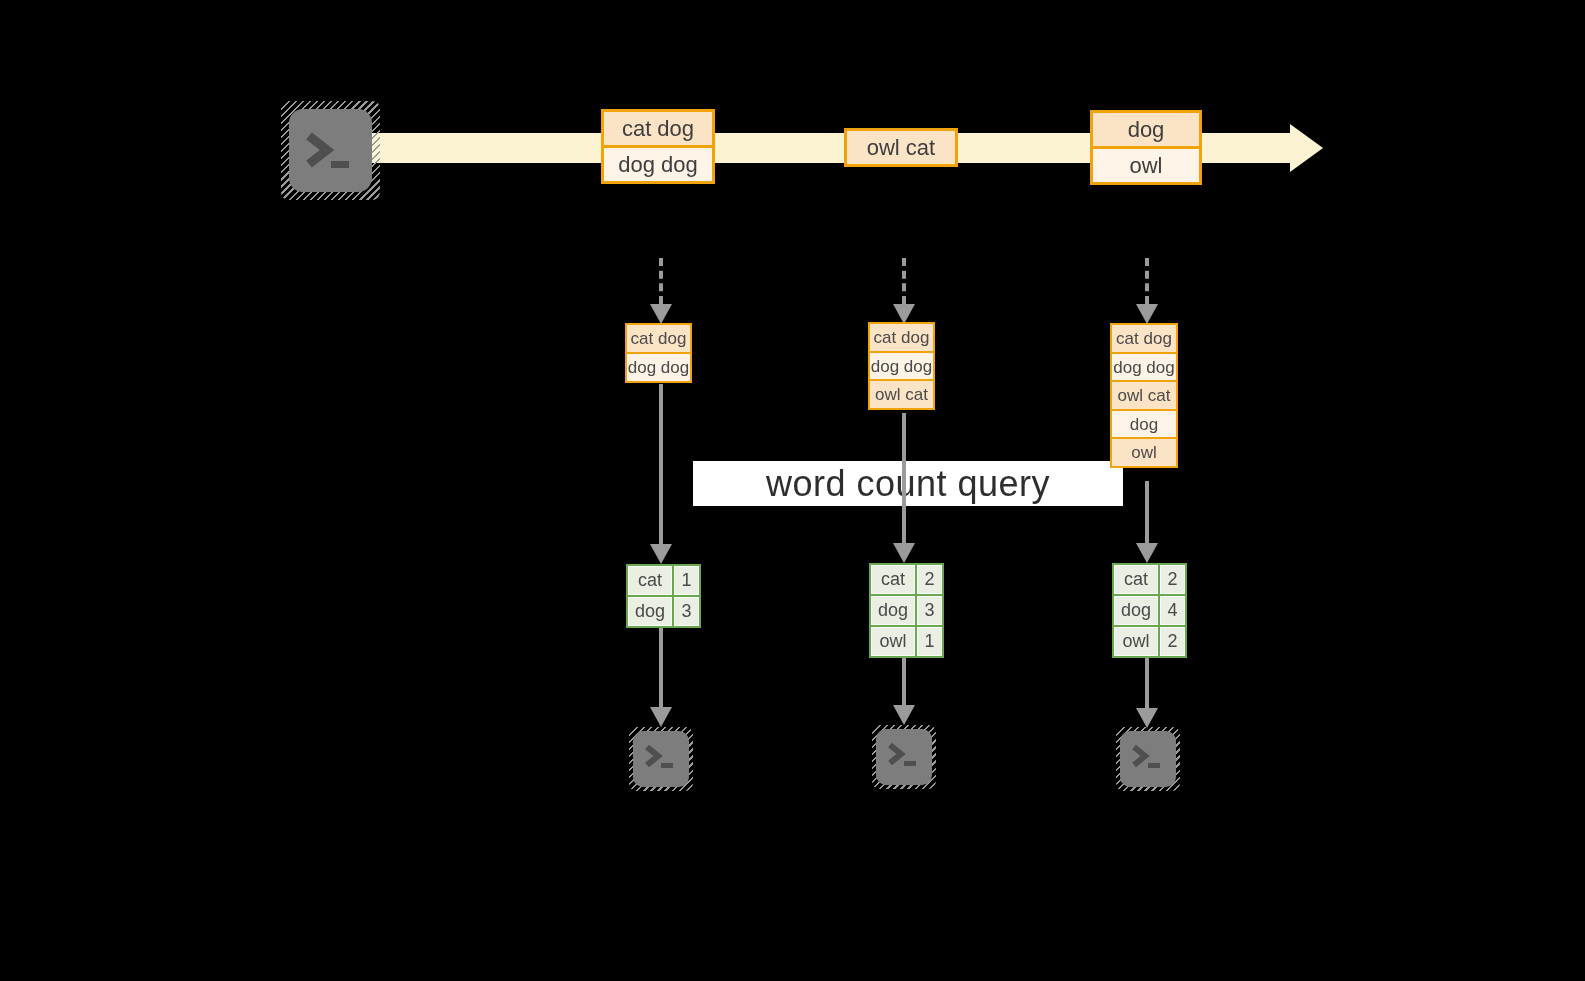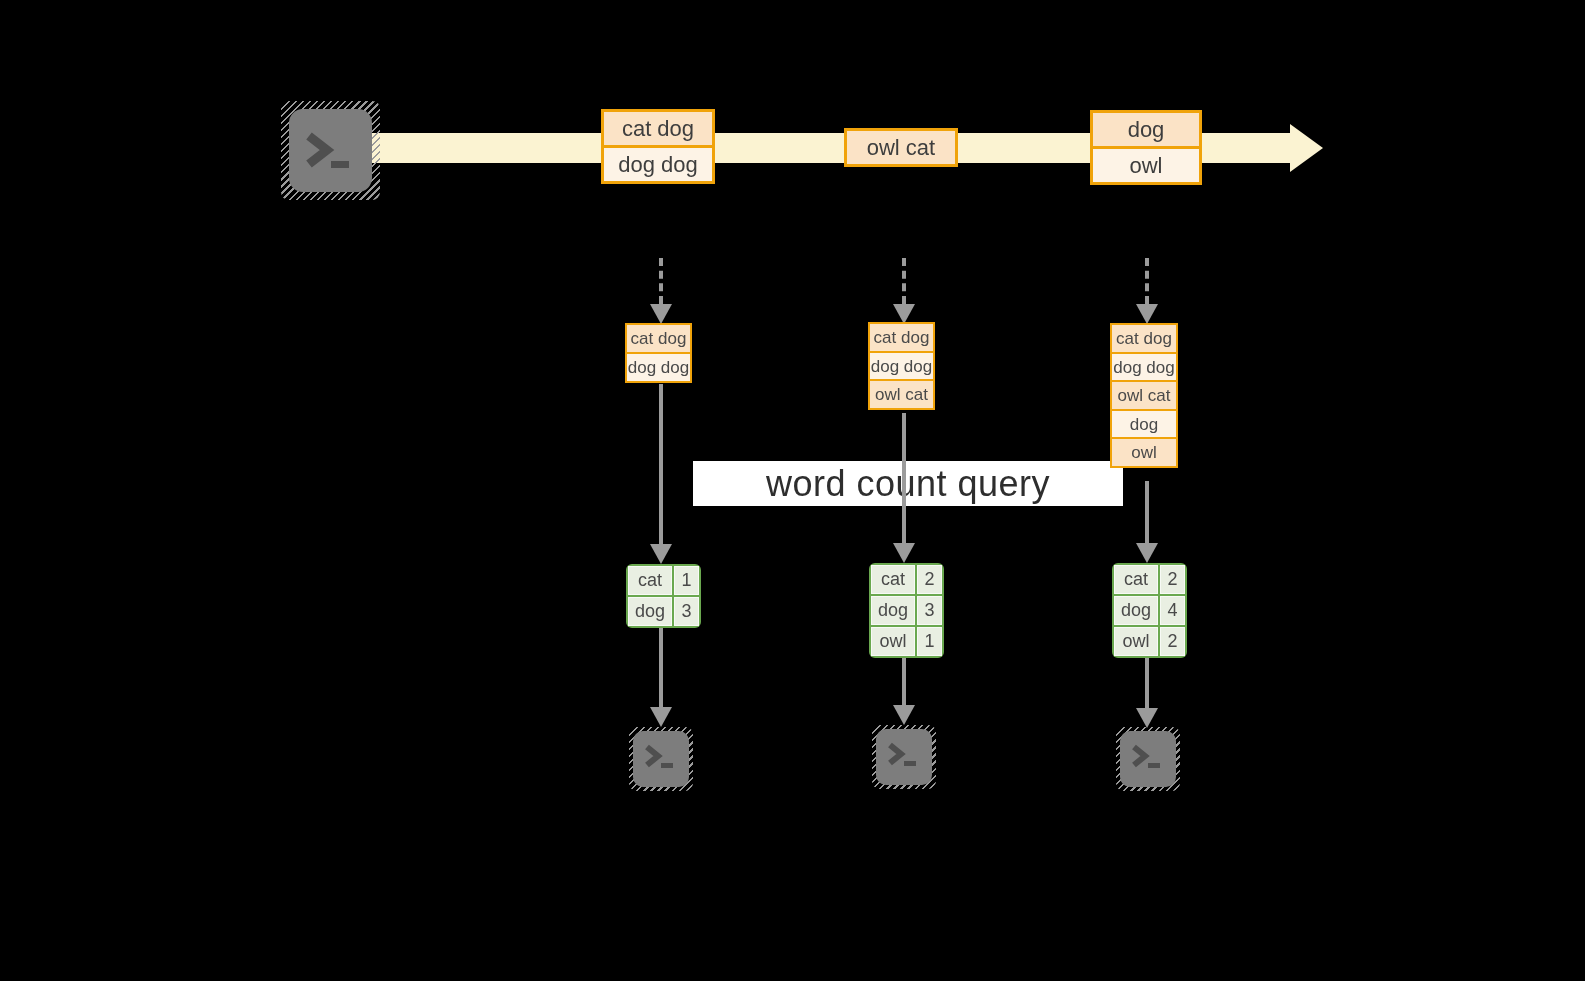--- a/index.html
+++ b/index.html
@@ -55,21 +55,21 @@
     border-left:11px solid transparent;border-right:11px solid transparent;
     border-top:20px solid #9b9b9b;}
 
   
   .query{left:693px;top:461px;width:430px;height:45px;background:#ffffff;z-index:1;
     text-align:center;line-height:46px;font-size:36px;font-weight:300;color:#2e2e2e;
     letter-spacing:0.5px;}
 
   
   .count-table{background:#6aa84f;padding:2px;display:grid;gap:2px;z-index:3;
-    grid-template-columns:44px 25px;border-radius:6px;}
+    grid-template-columns:44px 25px;}
   .cell{background:#e9efe2;border:1px solid #f7faf5;height:27px;line-height:27px;
     text-align:center;font-size:18px;color:#4a4a4a;}
   .ct1{left:626px;top:564px;}
   .ct2{left:869px;top:563px;}
   .ct3{left:1112px;top:563px;}
 </style>
 </head>
 <body>
 
 <div class="abs stream-band"></div>

